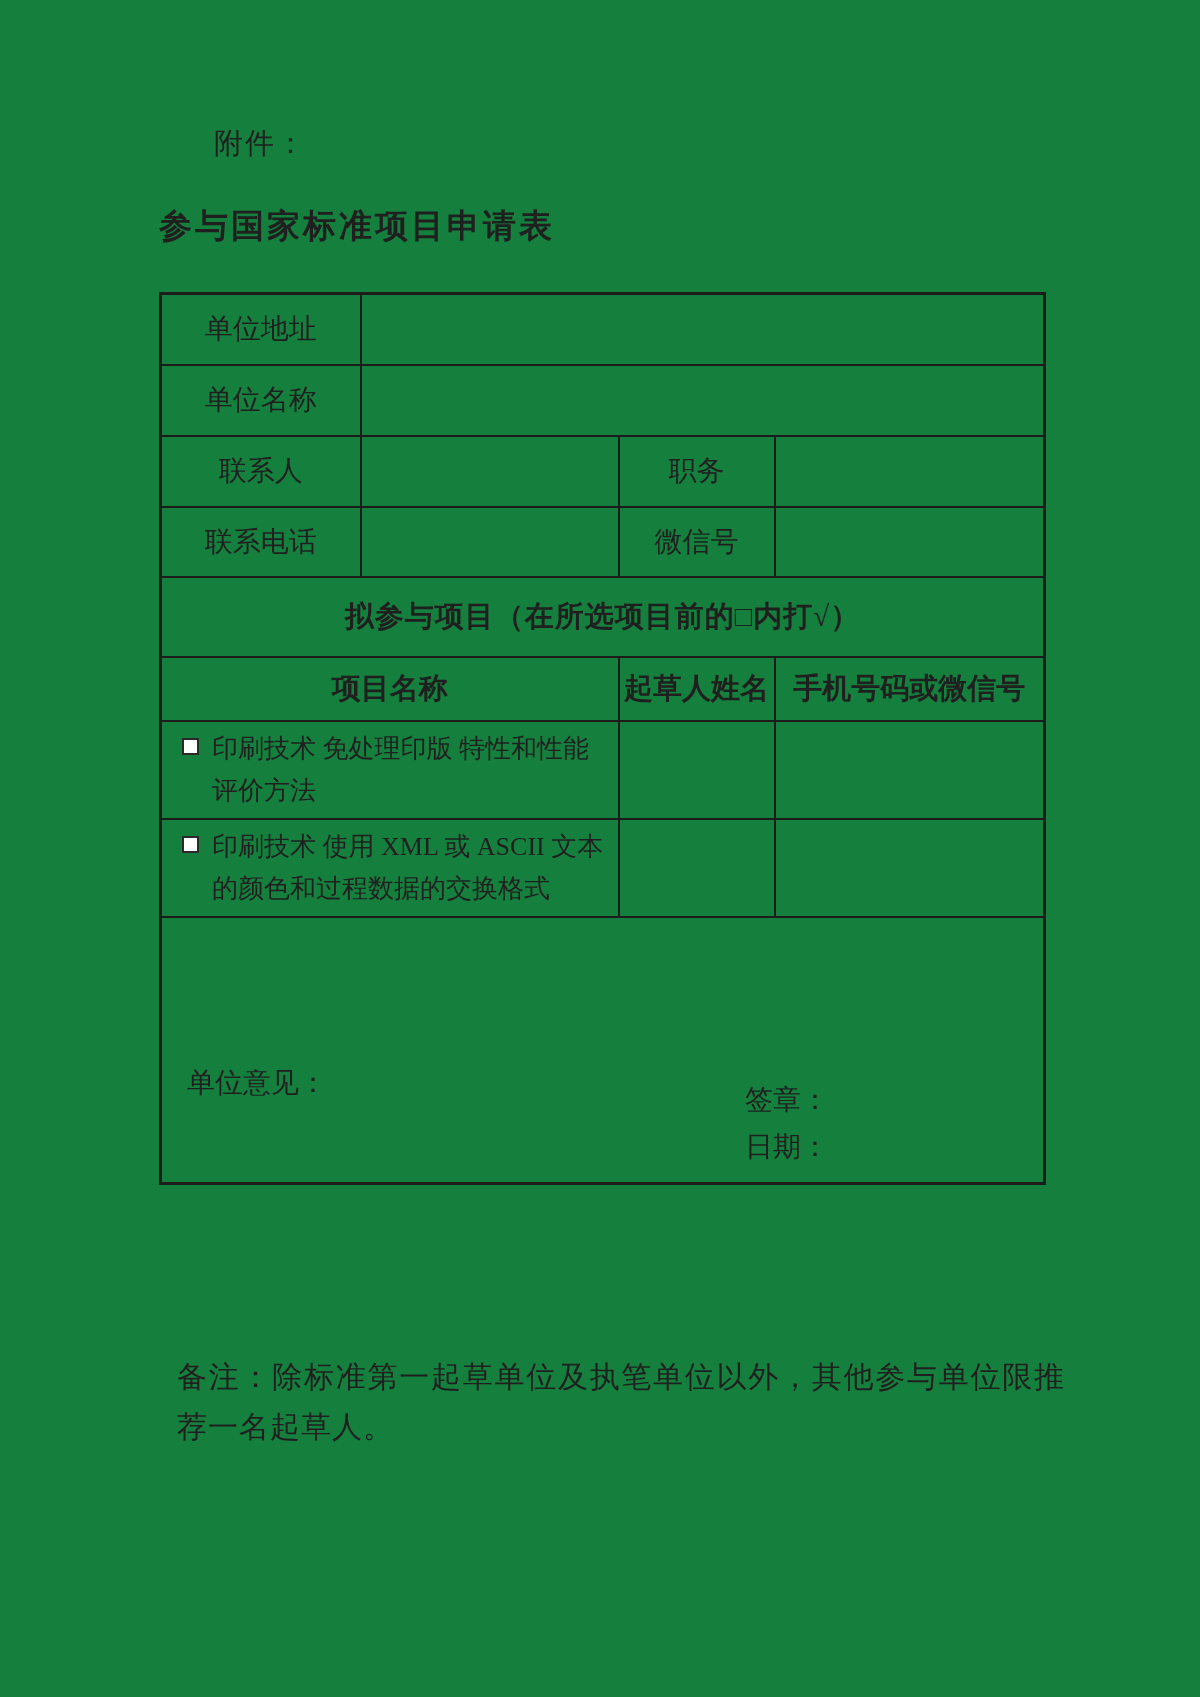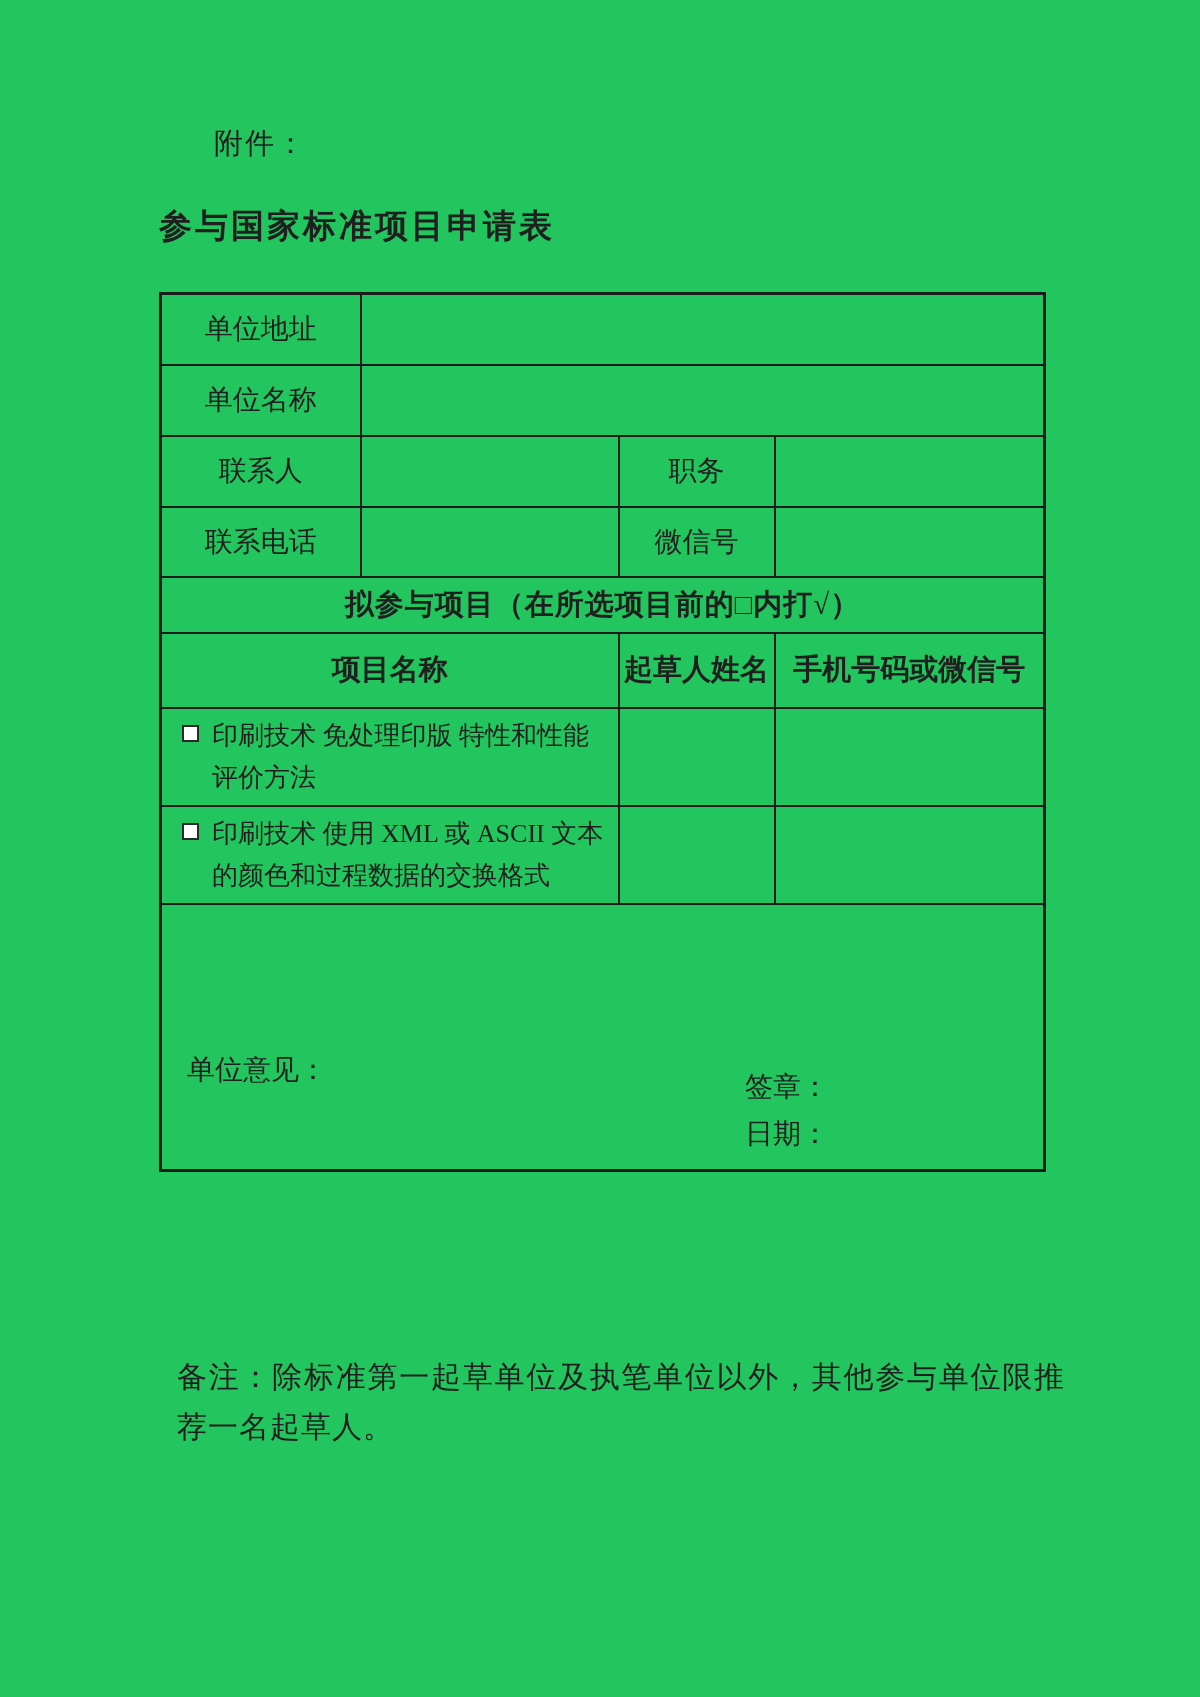--- a/index.html
+++ b/index.html
@@ -2,21 +2,21 @@
 <html><head>
 <meta charset="utf-8">
 <style>
   * { box-sizing: border-box; }
   html, body { margin: 0; padding: 0; background: #e8e8e8; }
   .page {
     position: relative;
     width: 1200px;
     height: 1697px;
     margin: 0 auto;
-    background: #22c55e;
+    background: #15803d;
     font-family: "Liberation Serif", "DejaVu Serif", serif;
     color: #1f1f1f;
     overflow: hidden;
   }
   .attachment {
     position: absolute;
     left: 214px;
     top: 124px;
     font-size: 29px;
     letter-spacing: 2px;
@@ -102,22 +102,22 @@
     width: 888px;
     margin: 0;
     font-size: 30px;
     line-height: 50px;
     letter-spacing: 1px;
     text-align: justify;
   }
   
   tr.rh71 { height: 71px; }
   tr.rh70 { height: 70px; }
-  tr.rh72 { height: 56px; font-family: Liberation Serif, serif; }
-  tr.rh68 { height: 75px; }
+  tr.rh72 { height: 80px; font-family: Liberation Serif, serif; }
+  tr.rh68 { height: 64px; }
   tr.rh126 { height: 126px; }
   tr.rh116 { height: 80px; margin-top: 17px; }
   tr.rh113 { height: 88px; }
   tr.rh267 { height: 267px; }
 </style>
 </head>
 <body>
 
 <div class="page">
 

